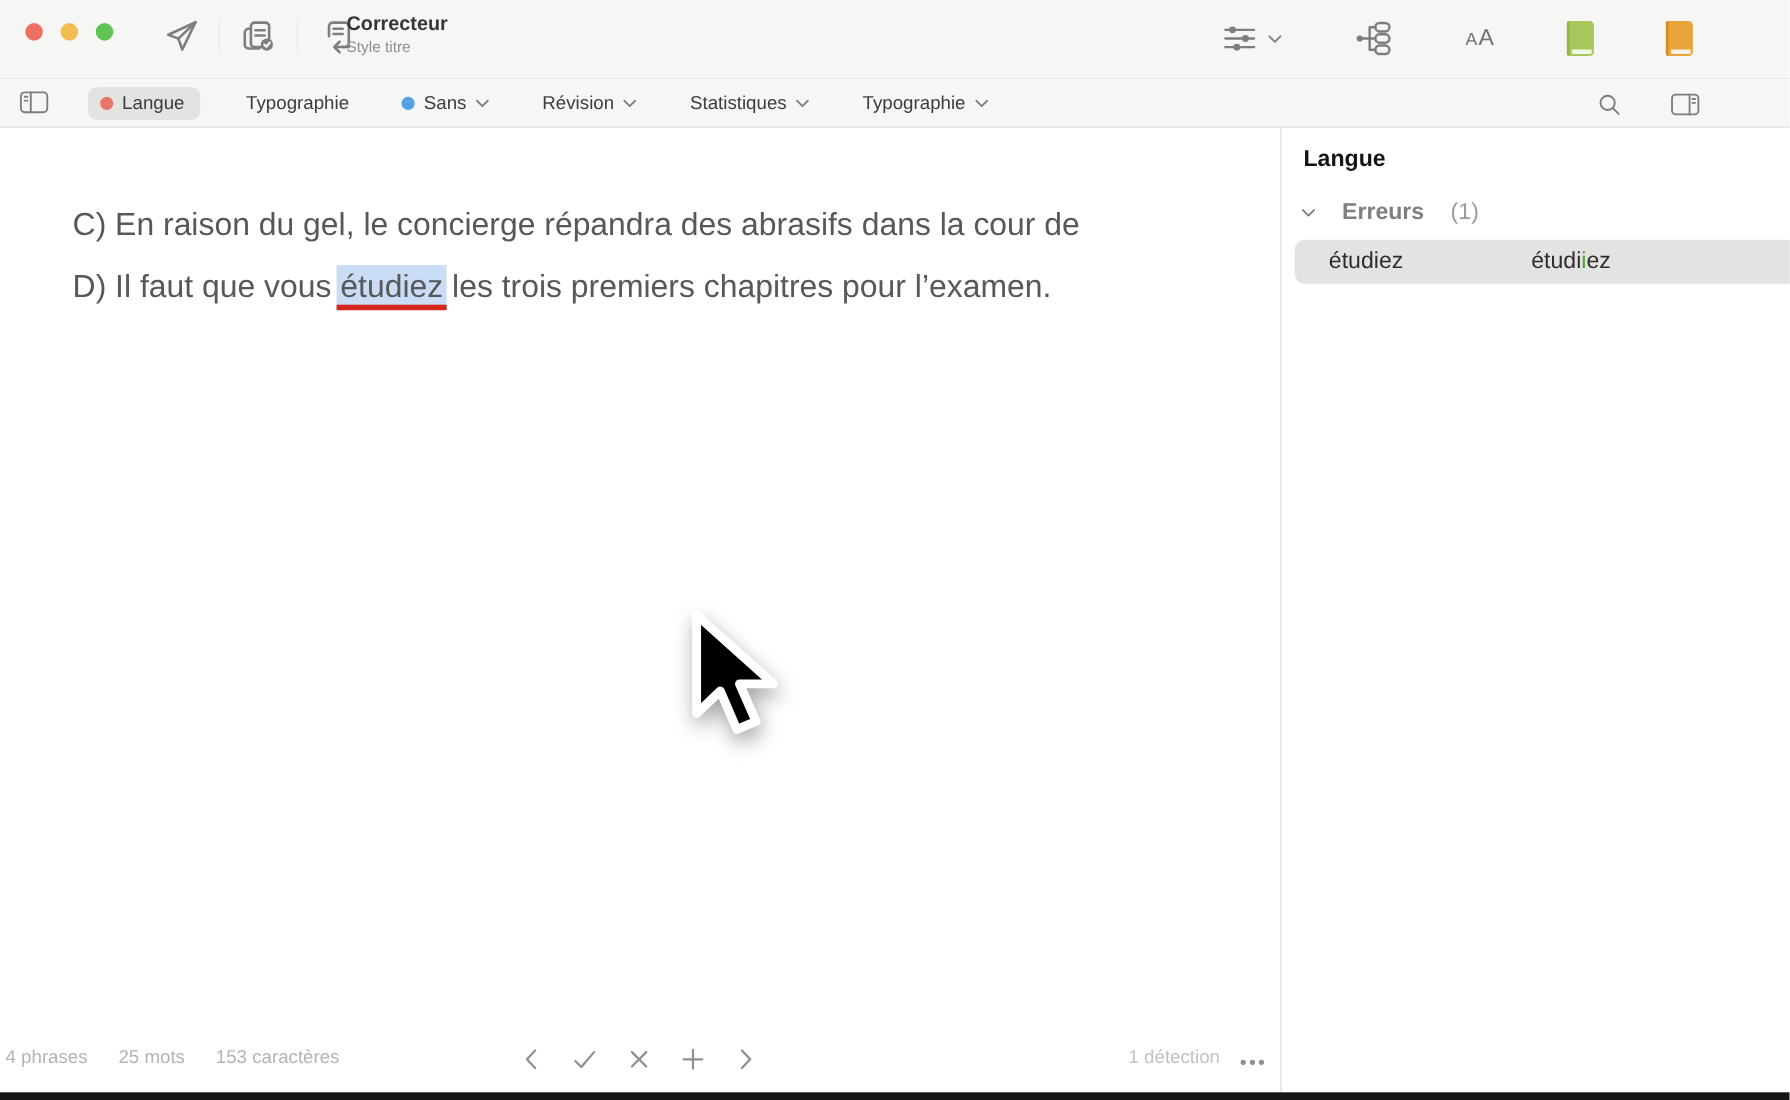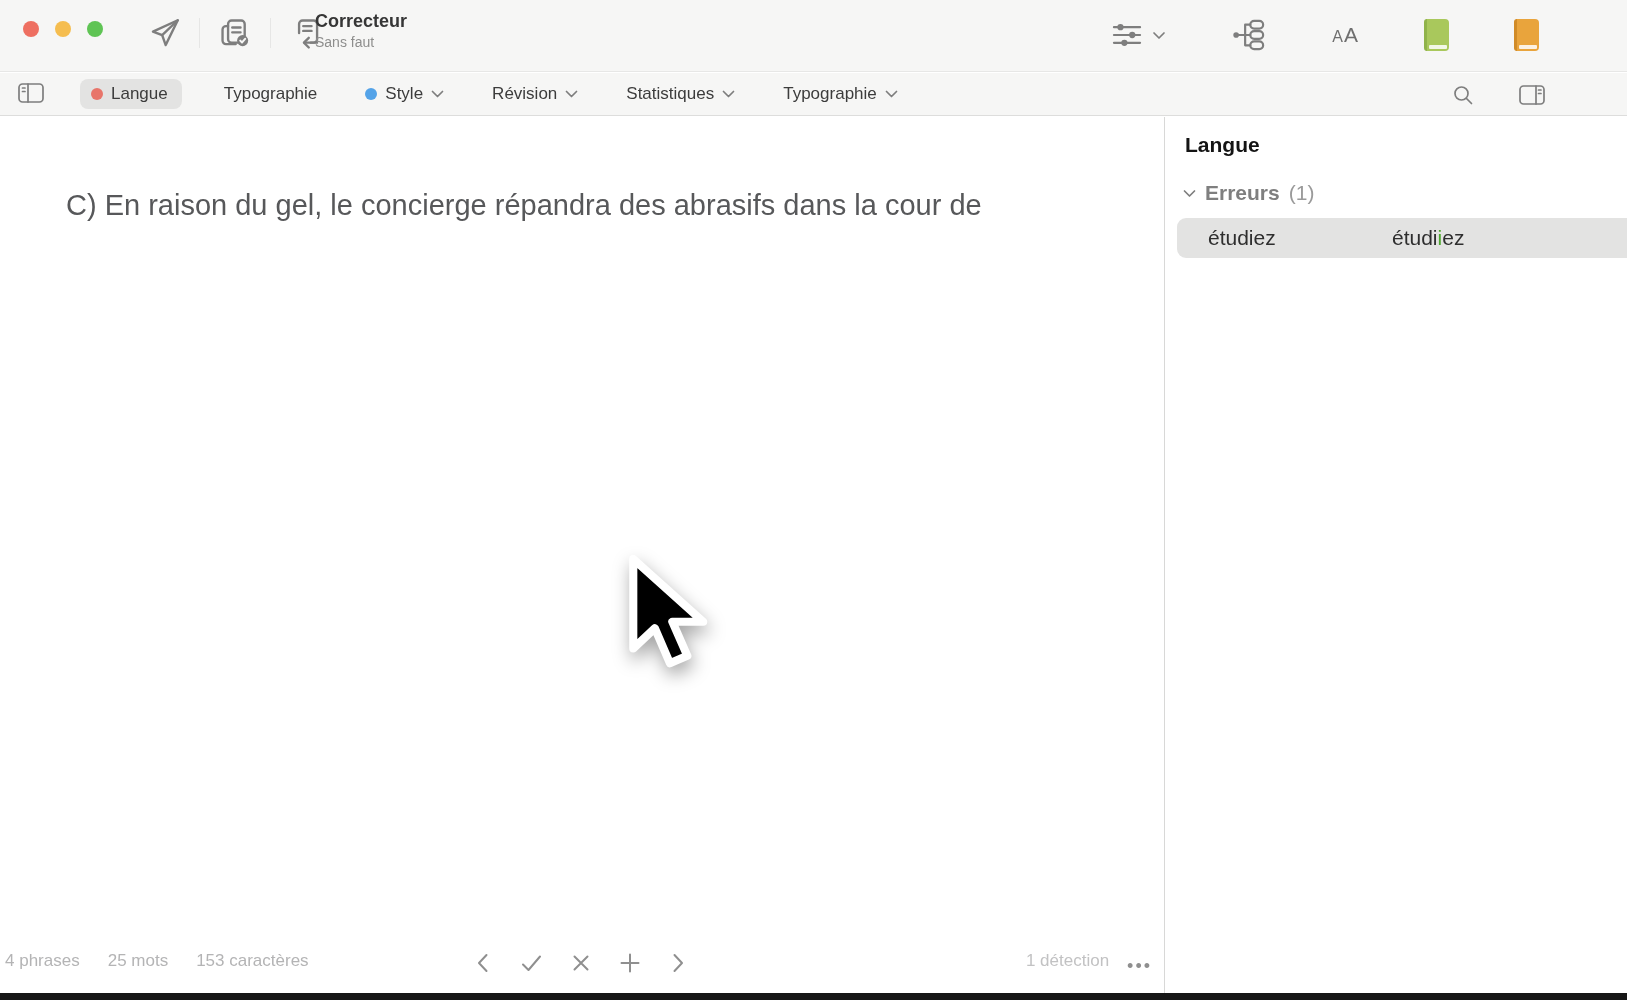--- a/index.html
+++ b/index.html
@@ -72,21 +72,21 @@
   .nav-btn { background:none; border:none; cursor:pointer; padding:2px; display:flex; }
   .nav-btn svg { stroke:#8f8f8f; fill:none; stroke-width:2; stroke-linecap:round; stroke-linejoin:round; }
   .detection { position:absolute; right:12px; bottom:22px; display:flex; align-items:flex-end; gap:18px;
                font-size:17px; color:#c2c2c3; }
   .more-dots { color:#8f8f8f; font-size:18px; letter-spacing:2px; background:none; border:none; cursor:pointer; line-height:10px; }
 
   
   .sidebar { position:absolute; left:1164px; top:117px; width:463px; height:876px;
              background:#fff; border-left:1px solid #d8d8d7; }
   .sb-title { position:absolute; left:20px; top:16px; font-size:21px; font-weight:bold; color:#141414; }
-  .sb-section { position:absolute; left:18px; top:64px; display:flex; align-items:flex-start; gap:9px;
+  .sb-section { position:absolute; left:18px; top:64px; display:flex; align-items:flex-start; gap:24px;
                 background:none; border:none; cursor:pointer; font-size:21px; }
   .sb-chevron { align-self:center; display:flex; }
   .sb-section-label { font-weight:bold; color:#7f7f7f; }
   .sb-section-count { color:#9a9a9a; }
   .error-row { position:absolute; left:12px; top:101px; width:451px; height:40px;
                background:#e3e3e2; border-radius:9px 0 0 9px; cursor:pointer;
                display:flex; align-items:center; font-size:21px; color:#2e2e2e; }
   .err-original { margin-left:31px; }
   .err-correction { position:absolute; left:215px; }
   .ins { color:#4ea72e; }
@@ -128,21 +128,21 @@
           <path d="M8 13 v-6.5 a2.5 2.5 0 0 1 2.5 -2.5 h8 a2.5 2.5 0 0 1 2.5 2.5 v11 a2.5 2.5 0 0 1 -2.5 2.5 h-2"></path>
           <path d="M11 8 h6 M11 11.5 h6"></path>
           <path d="M21 20 h-9"></path>
           <path d="M15 16.5 L11.5 20 L15 23.5"></path>
         </svg>
       </button>
     </div>
 
     <div class="titles">
       <div class="app-title">Correcteur</div>
-      <div class="doc-subtitle">Sans faut</div>
+      <div class="doc-subtitle">Style titre</div>
     </div>
 
     <div class="tb-right-icons">
       <button class="tb-btn" style="gap:8px;">
         <svg width="34" height="32" viewBox="0 0 26 24" class="icon-stroke">
           <path d="M3 6 h20 M3 12 h20 M3 18 h20" stroke-width="1.6"></path>
           <circle cx="8" cy="6" r="2.4" fill="#7e7e7e" stroke="none"></circle>
           <circle cx="17" cy="12" r="2.4" fill="#7e7e7e" stroke="none"></circle>
           <circle cx="11" cy="18" r="2.4" fill="#7e7e7e" stroke="none"></circle>
         </svg>
@@ -183,21 +183,21 @@
     <div class="tabs">
       <button class="tab pill">
         <span class="dot red"></span>
         <span>Langue</span>
       </button>
       <button class="tab">
         <span>Typographie</span>
       </button>
       <button class="tab">
         <span class="dot blue"></span>
-        <span>Style</span>
+        <span>Sans</span>
         <svg width="13" height="8" viewBox="0 0 13 8" class="icon-stroke" stroke-width="1.6">
             <path d="M1.5 1.5 L6.5 6.5 L11.5 1.5"></path>
           </svg>
       </button>
       <button class="tab">
         <span>Révision</span>
         <svg width="13" height="8" viewBox="0 0 13 8" class="icon-stroke" stroke-width="1.6">
             <path d="M1.5 1.5 L6.5 6.5 L11.5 1.5"></path>
           </svg>
       </button>
@@ -228,20 +228,21 @@
           <path d="M19 3 v18"></path>
           <path d="M21.5 7 h2.5 M21.5 10.5 h2.5"></path>
         </svg>
       </button>
     </div>
   </nav>
 
   <main class="content">
     <div class="doc-text">
       <div><span>C) En raison du gel, le concierge répandra des abrasifs dans la cour de</span></div>
+      <div><span>D) Il faut que vous </span><span class="hl-word">étudiez</span><span> les trois premiers chapitres pour l’examen.</span></div>
     </div>
 
     <svg class="cursor" width="108" height="122" viewBox="0 0 26 30">
       <polygon points="2,1 2,23 7.3,18 11,26.6 15.3,24.8 11.6,16.4 19.2,16.4" fill="#000" stroke="#fff" stroke-width="2" stroke-linejoin="round"></polygon>
     </svg>
 
     <div class="counts">
       <span>4 phrases</span>
       <span>25 mots</span>
       <span>153 caractères</span>

